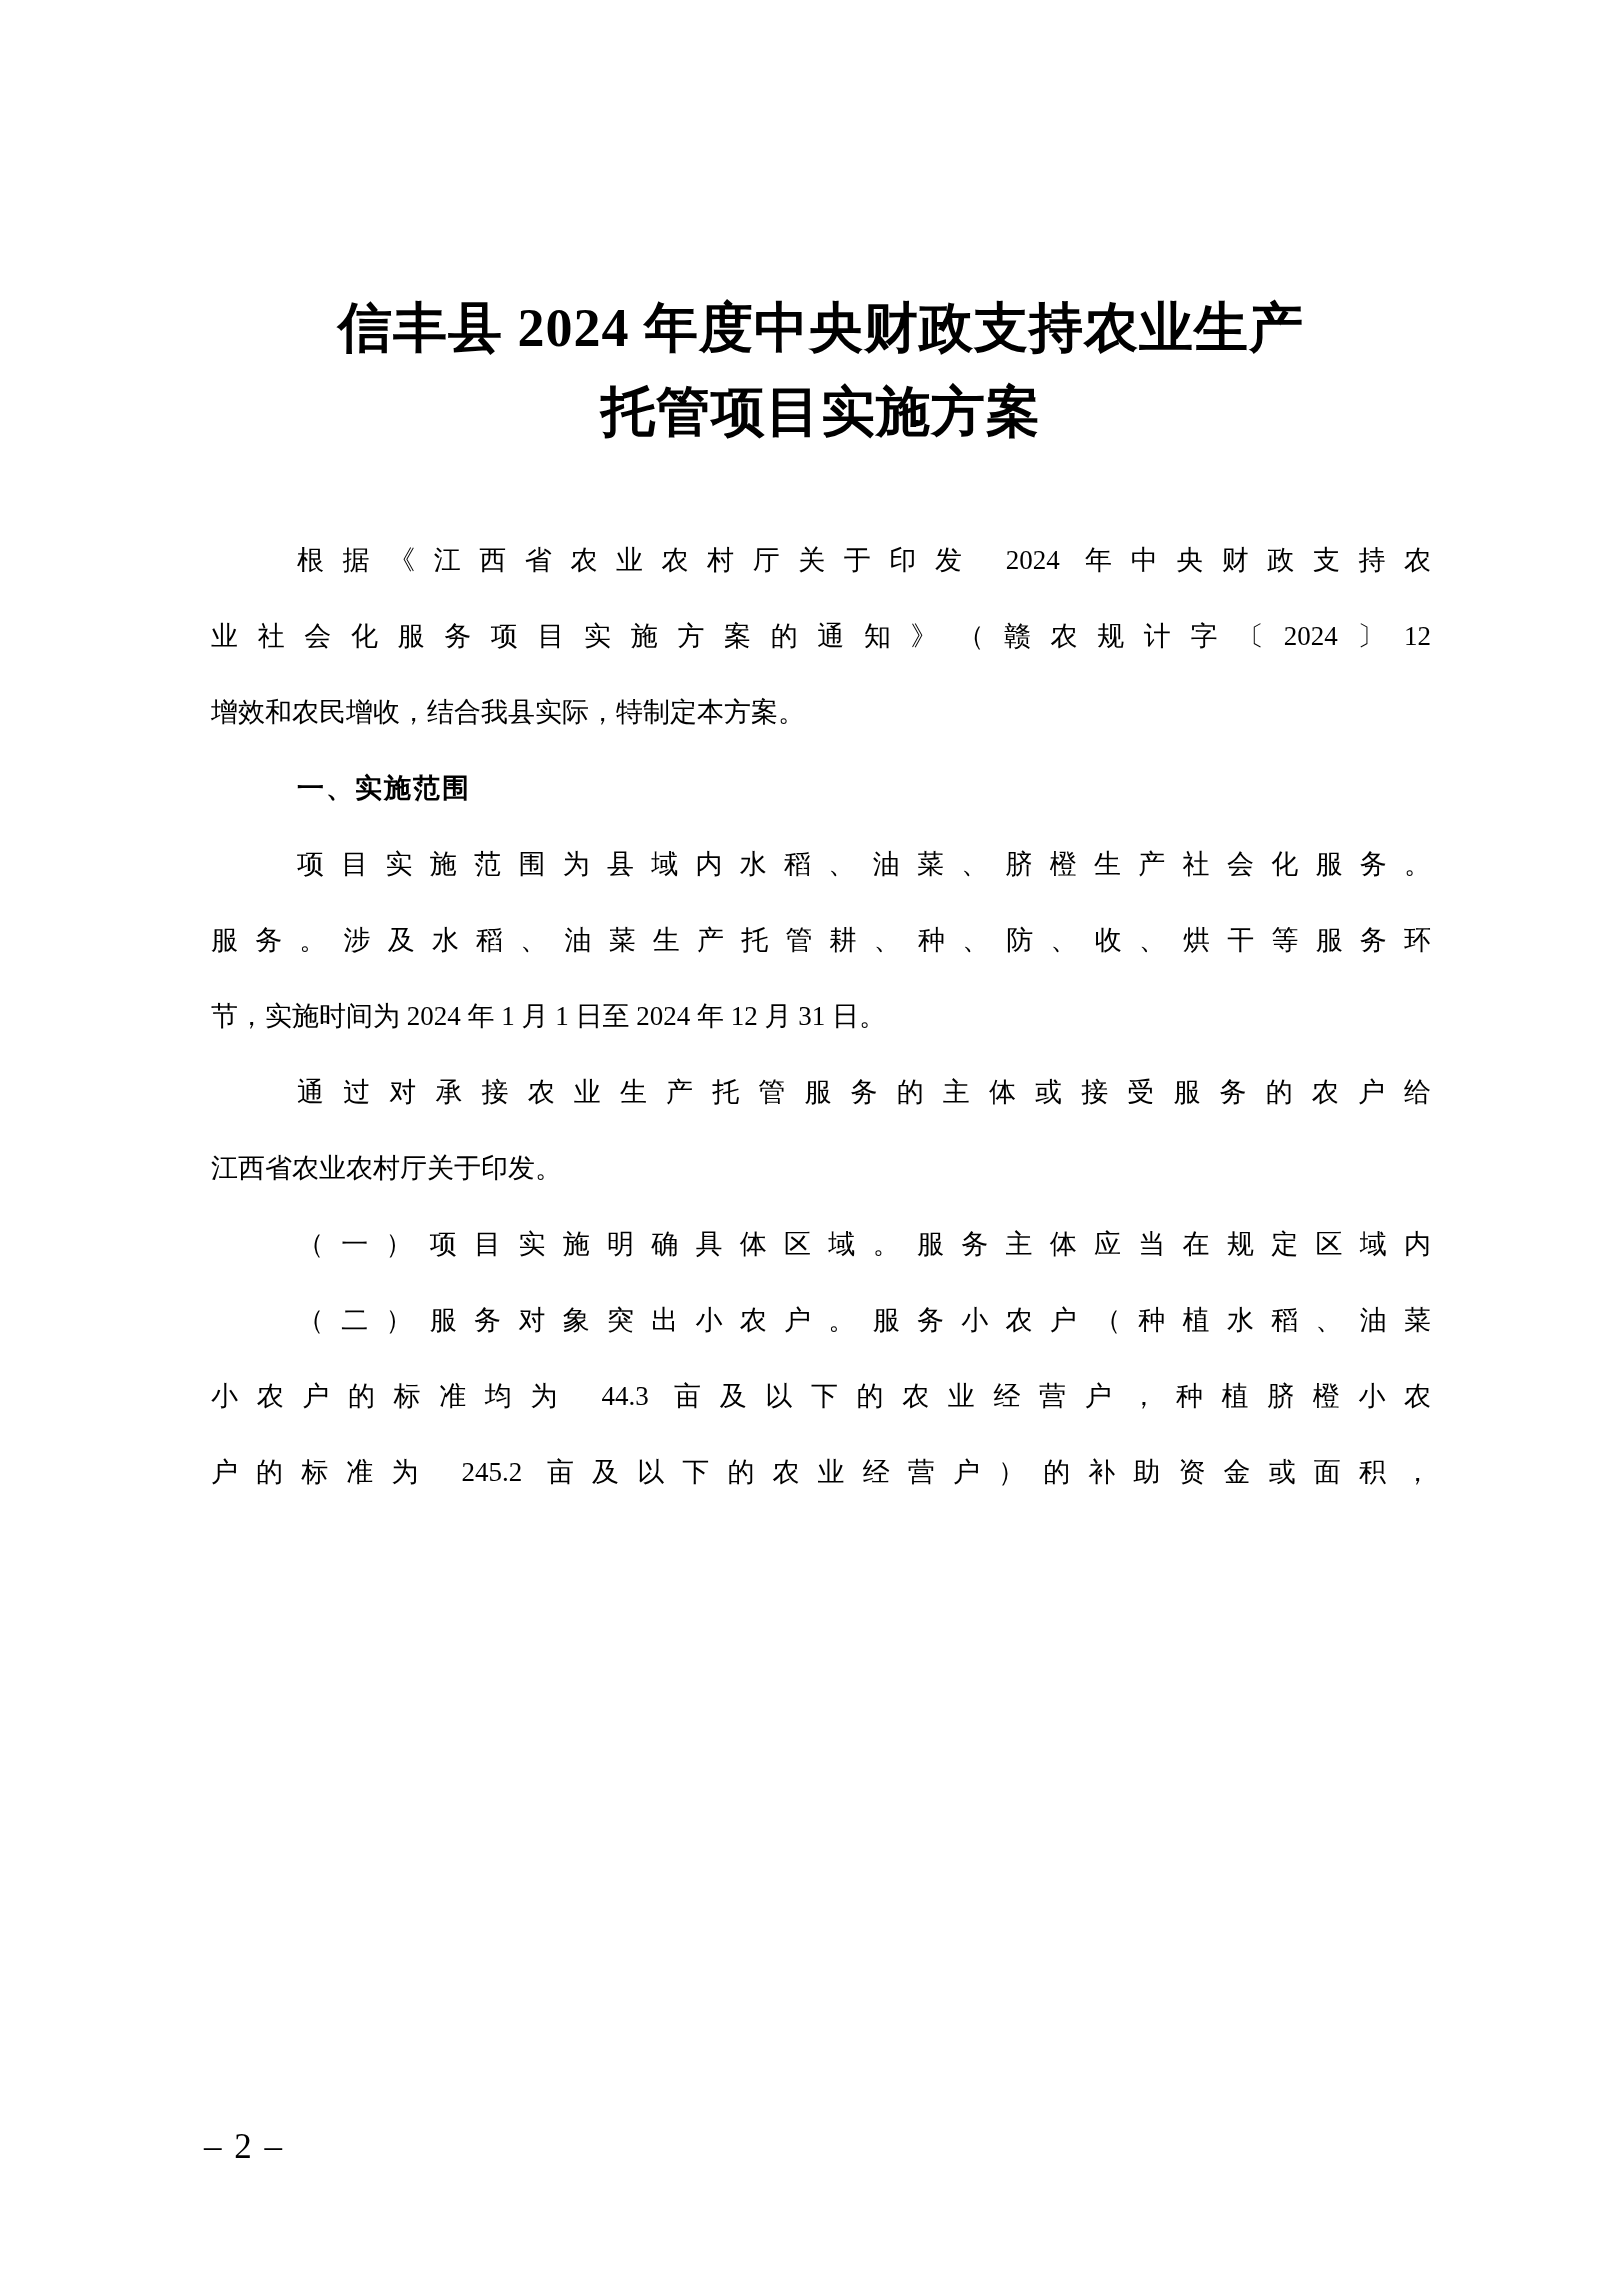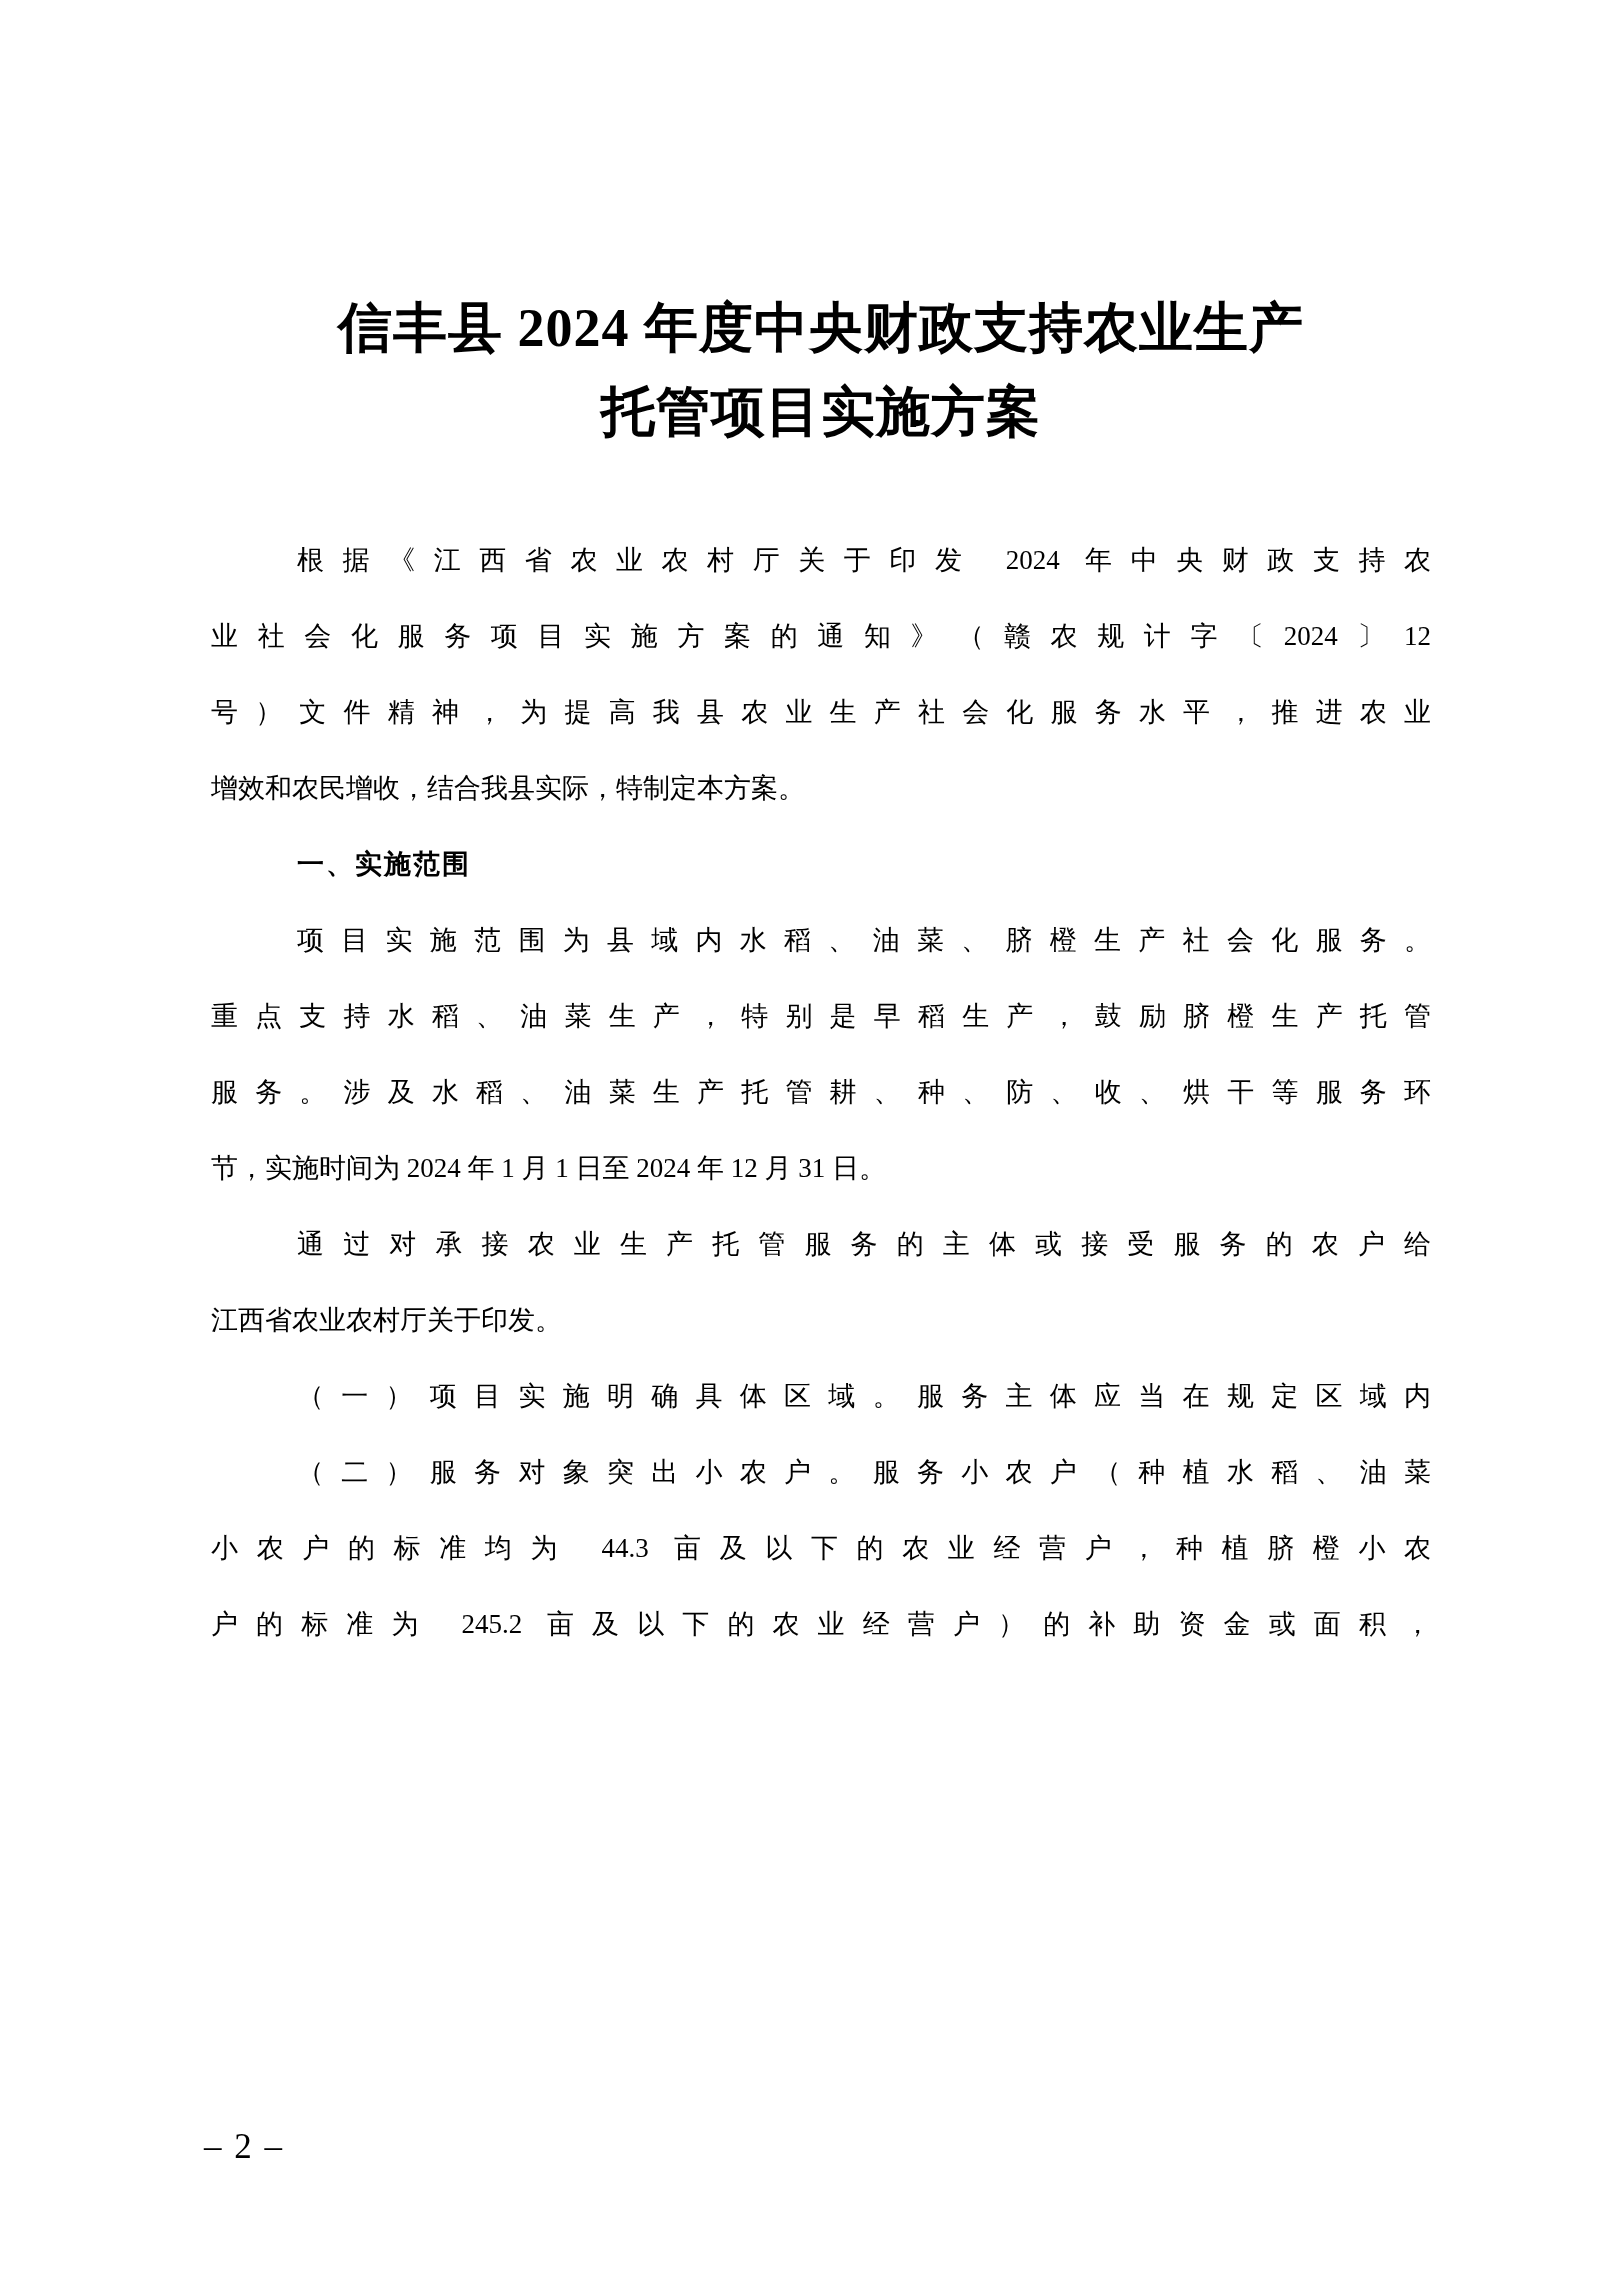--- a/index.html
+++ b/index.html
@@ -60,25 +60,23 @@
 <div class="page">
 
   <div class="title-block">
     <div>信丰县 2024 年度中央财政支持农业生产</div>
     <div>托管项目实施方案</div>
   </div>
 
   <div class="body-block">
     <div class="line indent full">根据《江西省农业农村厅关于印发 2024 年中央财政支持农</div>
     <div class="line full">业社会化服务项目实施方案的通知》（赣农规计字〔2024〕12</div>
-    <div class="line full">号）文件精神，为提高我县农业生产社会化服务水平，推进农业</div>
     <div class="line">增效和农民增收，结合我县实际，特制定本方案。</div>
     <div class="line indent heading">一、实施范围</div>
     <div class="line indent full">项目实施范围为县域内水稻、油菜、脐橙生产社会化服务。</div>
-    <div class="line full">重点支持水稻、油菜生产，特别是早稻生产，鼓励脐橙生产托管</div>
     <div class="line full">服务。涉及水稻、油菜生产托管耕、种、防、收、烘干等服务环</div>
     <div class="line">节，实施时间为 2024 年 1 月 1 日至 2024 年 12 月 31 日。</div>
     <div class="line indent full">通过对承接农业生产托管服务的主体或接受服务的农户给</div>
     <div class="line">江西省农业农村厅关于印发。</div>
     <div class="line indent full"><span class="lead">（一）项目实施明确具体区域。</span><span>服务主体应当在规定区域内</span></div>
     <div class="line indent full"><span class="lead">（二）服务对象突出小农户。</span><span>服务小农户（种植水稻、油菜</span></div>
     <div class="line full">小农户的标准均为 44.3 亩及以下的农业经营户，种植脐橙小农</div>
     <div class="line full">户的标准为 245.2 亩及以下的农业经营户）的补助资金或面积，</div>
   </div>
 

